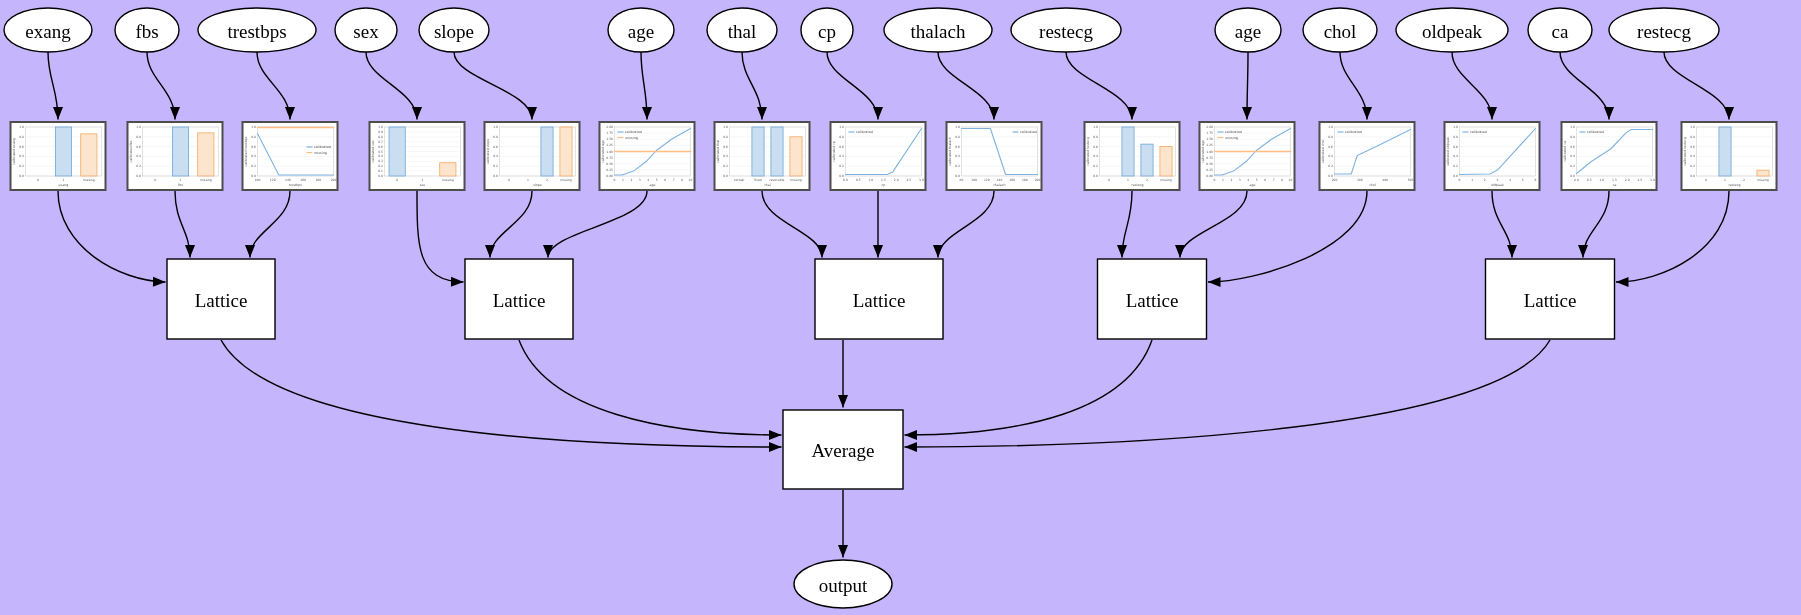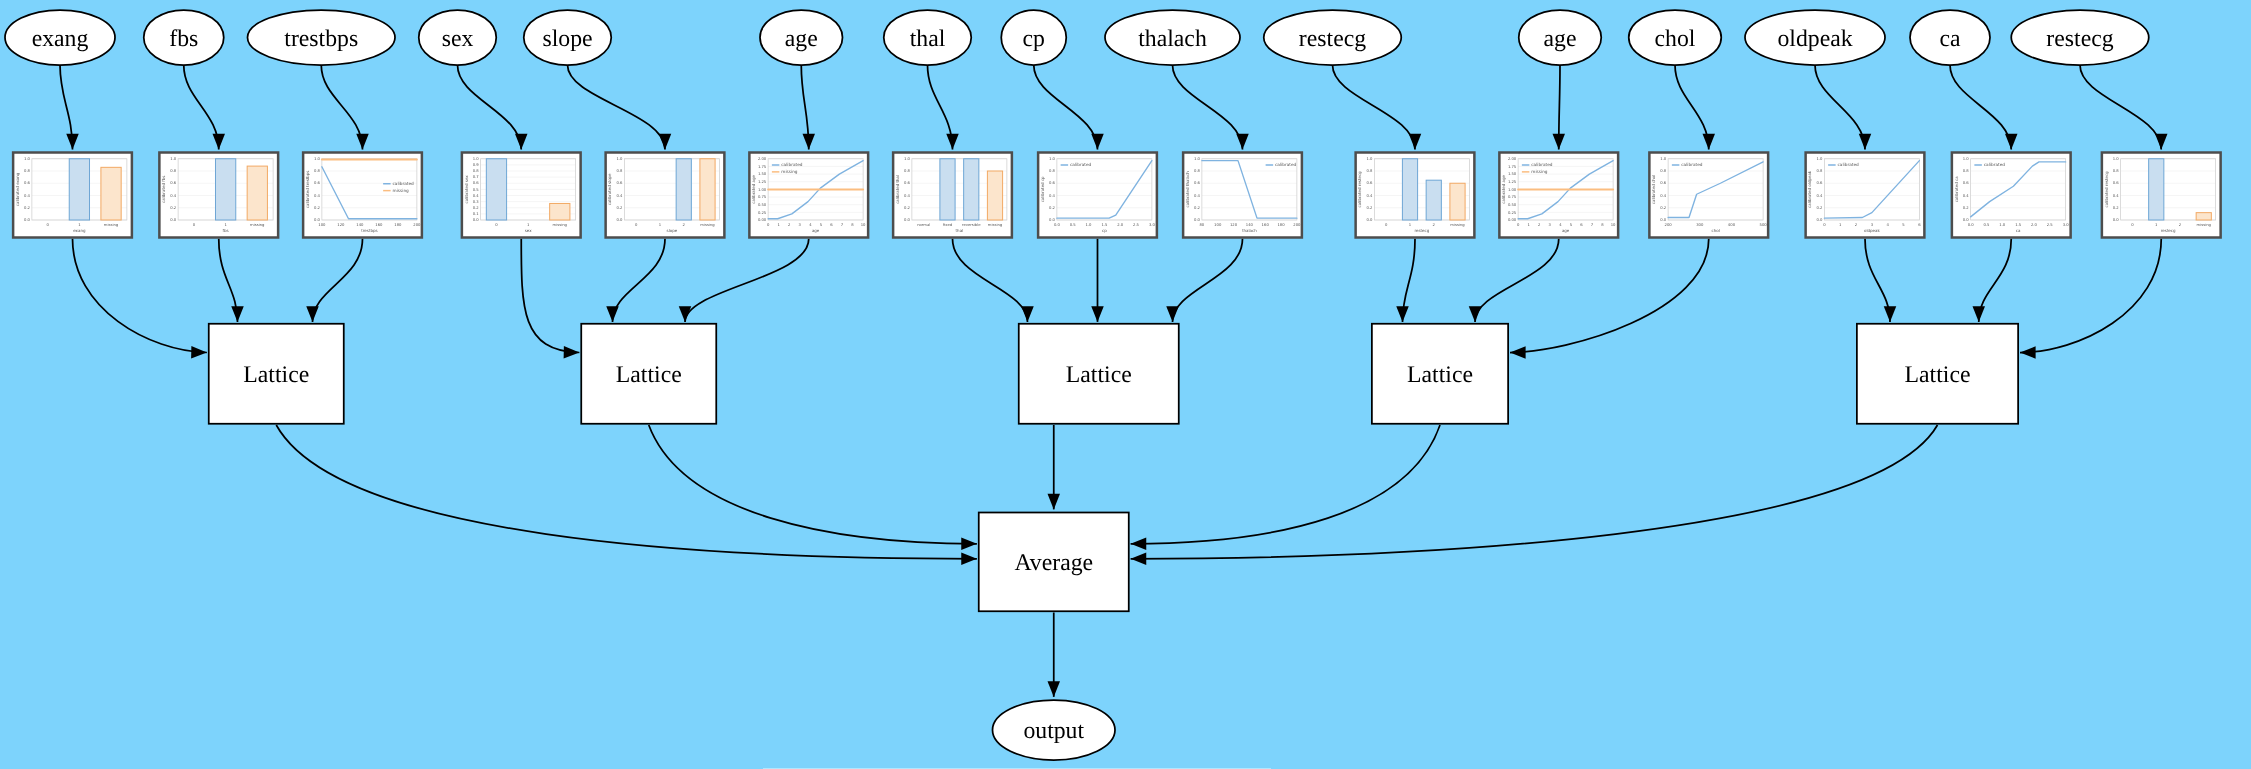--- a/index.html
+++ b/index.html
@@ -1,16 +1,16 @@
 <!DOCTYPE html>
 <html><head>
 <meta charset="utf-8">
 <style>
   html,body{margin:0;padding:0;background:#ffffff;}
-  #stage{position:relative;width:1801px;height:615px;background:#7dd3fc;overflow:hidden;
+  #stage{position:relative;width:1801px;height:615px;background:#c4b5fd;overflow:hidden;
          font-family:"Liberation Serif", serif;}
   svg text{font-family:"Liberation Serif", serif;}
   .node-label{font-size:19px;fill:#000000;}
   .tick{font-family:"DejaVu Sans", sans-serif;fill:#555555;}
 </style>
 </head>
 <body>
 
 <div id="stage">
   <svg id="canvas" width="1801" height="615" viewBox="0 0 1801 615" xmlns="http://www.w3.org/2000/svg">

